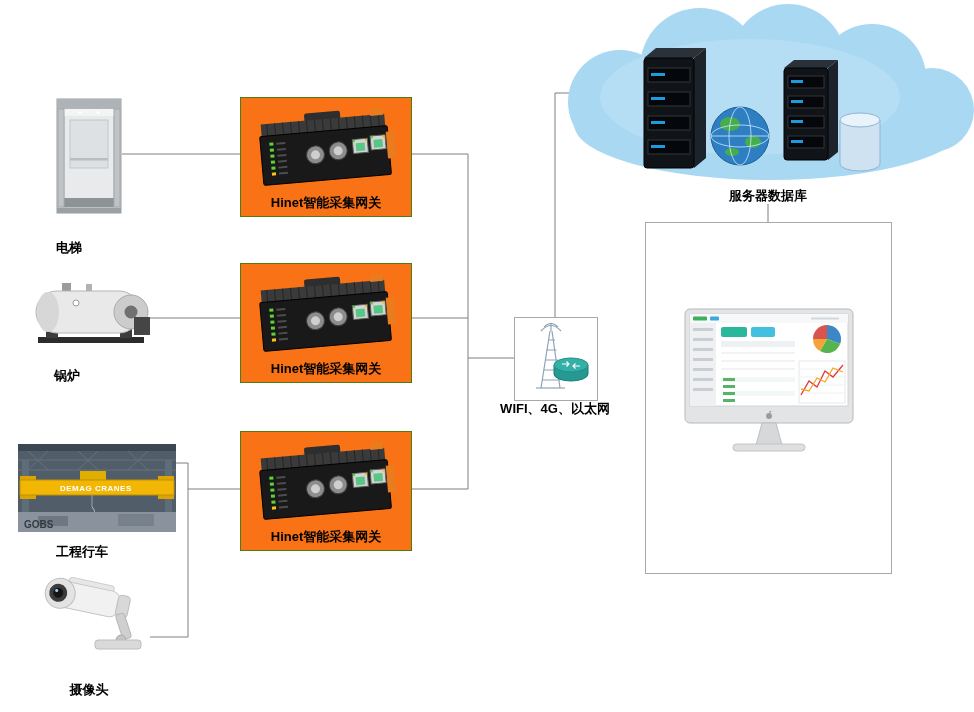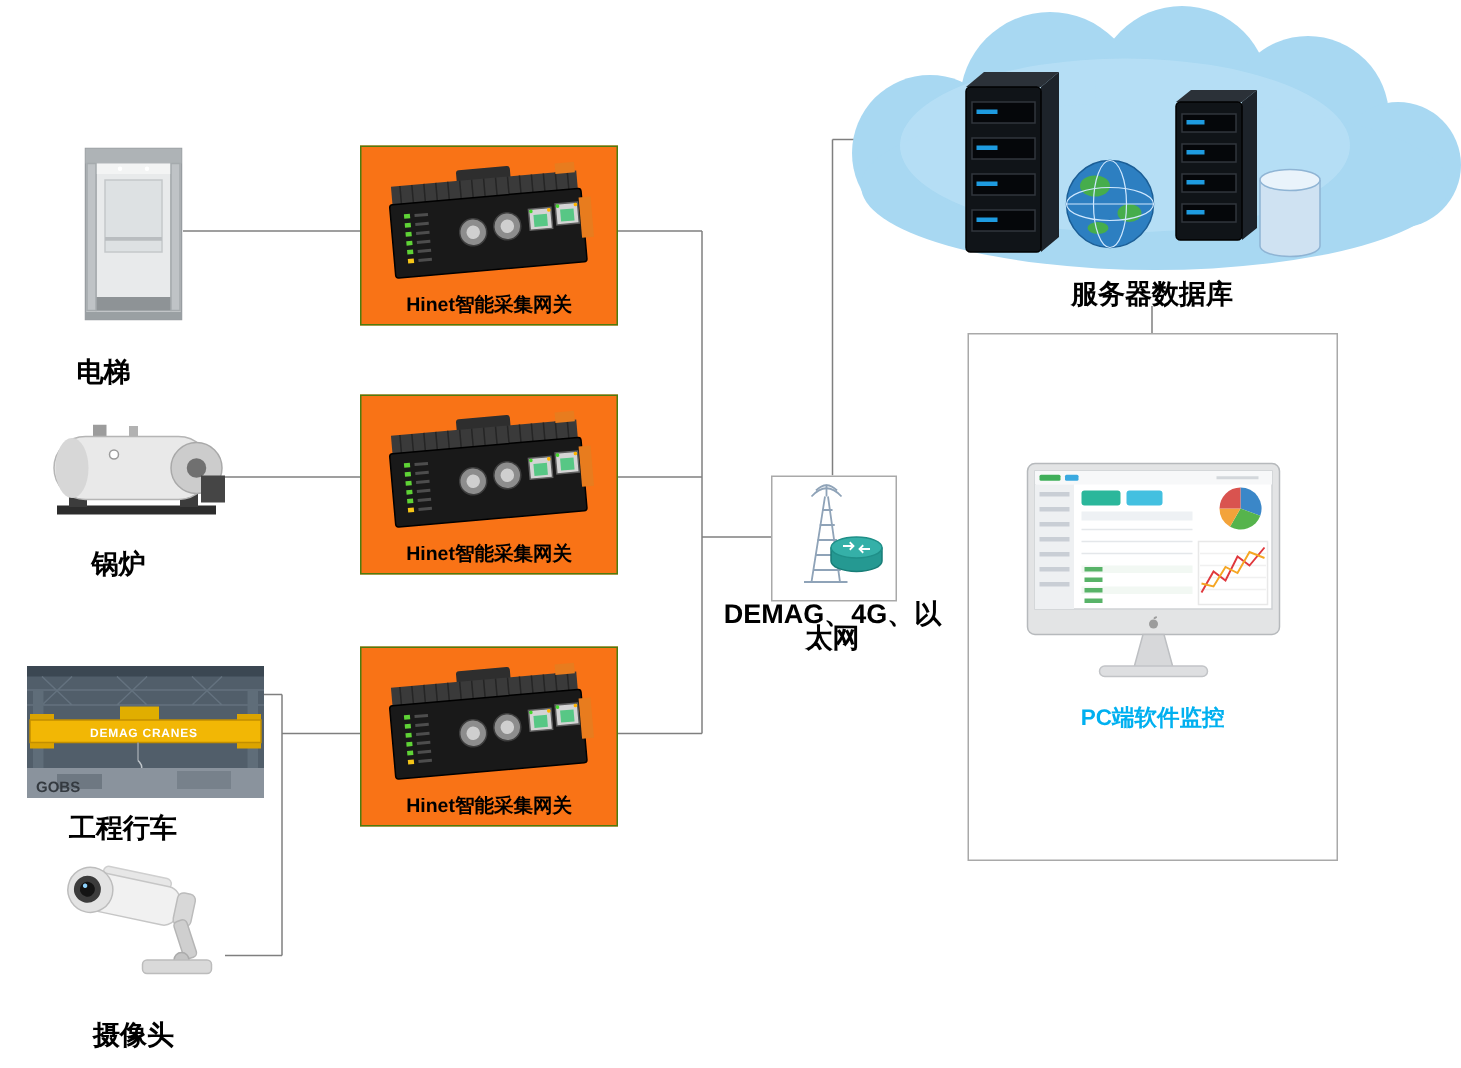--- a/index.html
+++ b/index.html
@@ -1,20 +1,20 @@
 <!DOCTYPE html>
 <html><head>
 <meta charset="utf-8">
 <style>
   html,body{margin:0;padding:0;background:#fff}
   body{font-family:"Liberation Sans","DejaVu Sans",sans-serif;color:#000}
   #stage{position:relative;width:974px;height:712px;background:#fff;overflow:hidden}
   .node{position:absolute}
   svg{display:block}
-  .lbl{position:absolute;font-size:18px;font-weight:700;text-align:center;line-height:16px;color:#000}
+  .lbl{position:absolute;font-size:13px;font-weight:700;text-align:center;line-height:16px;color:#000}
   .gwbox{position:absolute;left:240px;width:170px;height:118px;background:#f97316;border:1px solid #4d7c0f}
   .gwbox .lbl-in{position:absolute;left:0;right:0;bottom:4px;font-size:13px;font-weight:700;text-align:center}
   #netbox{position:absolute;left:514px;top:317px;width:82px;height:82px;background:#fff;border:1px solid #a9a9a9}
   #pcbox{position:absolute;left:645px;top:222px;width:245px;height:350px;background:#fff;border:1px solid #a9a9a9}
   #pclabel{position:absolute;left:0;right:0;top:246px;text-align:center;font-size:15px;font-weight:700;color:#00b0f0}
 </style>
 </head>
 <body>
 
 <div id="stage">
@@ -105,21 +105,21 @@
       <rect x="34" y="0" width="9" height="12" fill="#9c9c9c"></rect>
       <rect x="58" y="1" width="6" height="10" fill="#b2b2b2"></rect>
       <rect x="8" y="8" width="104" height="42" rx="21" fill="#e9e9e9" stroke="#b5b5b5"></rect>
       <ellipse cx="20" cy="29" rx="11" ry="20" fill="#d7d7d7"></ellipse>
       <circle cx="103" cy="29" r="17" fill="#cccccc" stroke="#a9a9a9"></circle>
       <circle cx="103" cy="29" r="6.5" fill="#707070"></circle>
       <rect x="106" y="34" width="16" height="18" fill="#454545"></rect>
       <circle cx="48" cy="20" r="3" fill="#ffffff" stroke="#9b9b9b"></circle>
     </svg>
   </div>
-  <div class="lbl" style="left:14px;top:368px;width:130px">锅炉</div>
+  <div class="lbl" style="left:2px;top:368px;width:130px">锅炉</div>
 
   <div class="node" style="left:18px;top:444px">
     <svg width="158" height="88" viewBox="0 0 158 88">
       <rect width="158" height="88" fill="#515e6a"></rect>
       <rect width="158" height="7" fill="#3b4752"></rect>
       <path d="M0,16 H158 M0,26 H158 M10,7 L30,26 M30,7 L10,26 M60,7 L80,26 M80,7 L60,26 M110,7 L130,26 M130,7 L110,26" stroke="#64727f" stroke-width="1" fill="none"></path>
       <rect x="4" y="16" width="7" height="56" fill="#5f6d79"></rect>
       <rect x="147" y="16" width="7" height="56" fill="#5f6d79"></rect>
       <rect x="62" y="27" width="26" height="9" fill="#e0ae00"></rect>
       <rect x="2" y="32" width="16" height="23" fill="#dca400"></rect>
@@ -184,21 +184,21 @@
         <path d="M21,70 H50"></path>
       </g>
       <g>
         <path d="M39,47 v9 a17,7 0 0 0 34,0 v-9" fill="#259992" stroke="#187d77"></path>
         <ellipse cx="56" cy="47" rx="17" ry="7" fill="#35b0a8" stroke="#1f8f88"></ellipse>
         <path d="M47,46 h7 m-2.5,-2.5 l2.5,2.5 l-2.5,2.5" stroke="#ffffff" fill="none" stroke-width="1.2"></path>
         <path d="M65,48 h-7 m2.5,-2.5 l-2.5,2.5 l2.5,2.5" stroke="#ffffff" fill="none" stroke-width="1.2"></path>
       </g>
     </svg>
   </div>
-  <div class="lbl" style="left:480px;top:401px;width:150px">DEMAG、4G、以太网</div>
+  <div class="lbl" style="left:480px;top:401px;width:150px">WIFI、4G、以太网</div>
 
   <div class="node" style="left:560px;top:2px">
     <svg width="414" height="186" viewBox="0 0 414 186">
       <g fill="#a8d8f2">
         <circle cx="60" cy="100" r="52"></circle>
         <circle cx="140" cy="66" r="60"></circle>
         <circle cx="228" cy="60" r="58"></circle>
         <circle cx="312" cy="76" r="54"></circle>
         <circle cx="372" cy="108" r="42"></circle>
         <ellipse cx="210" cy="122" rx="196" ry="56"></ellipse>
@@ -314,16 +314,15 @@
           <polyline points="120,82 128,84 136,71 144,75 152,61 162,65" fill="none" stroke="#f5a623" stroke-width="1.3"></polyline>
         </g>
       </g>
       <g fill="#9c9c9c">
         <circle cx="88" cy="109" r="3"></circle>
         <ellipse cx="89.2" cy="104.8" rx="1.3" ry="0.7" transform="rotate(-30 89.2 104.8)"></ellipse>
       </g>
       <polygon points="81,116 95,116 101,138 75,138" fill="#d7d8da" stroke="#bdbfc2"></polygon>
       <rect x="52" y="137" width="72" height="7" rx="3.5" fill="#dedfe1" stroke="#c2c4c7"></rect>
     </svg>
-    <div id="pclabel">PC端软件监控</div>
   </div>
 
 </div>
 
 </body></html>

